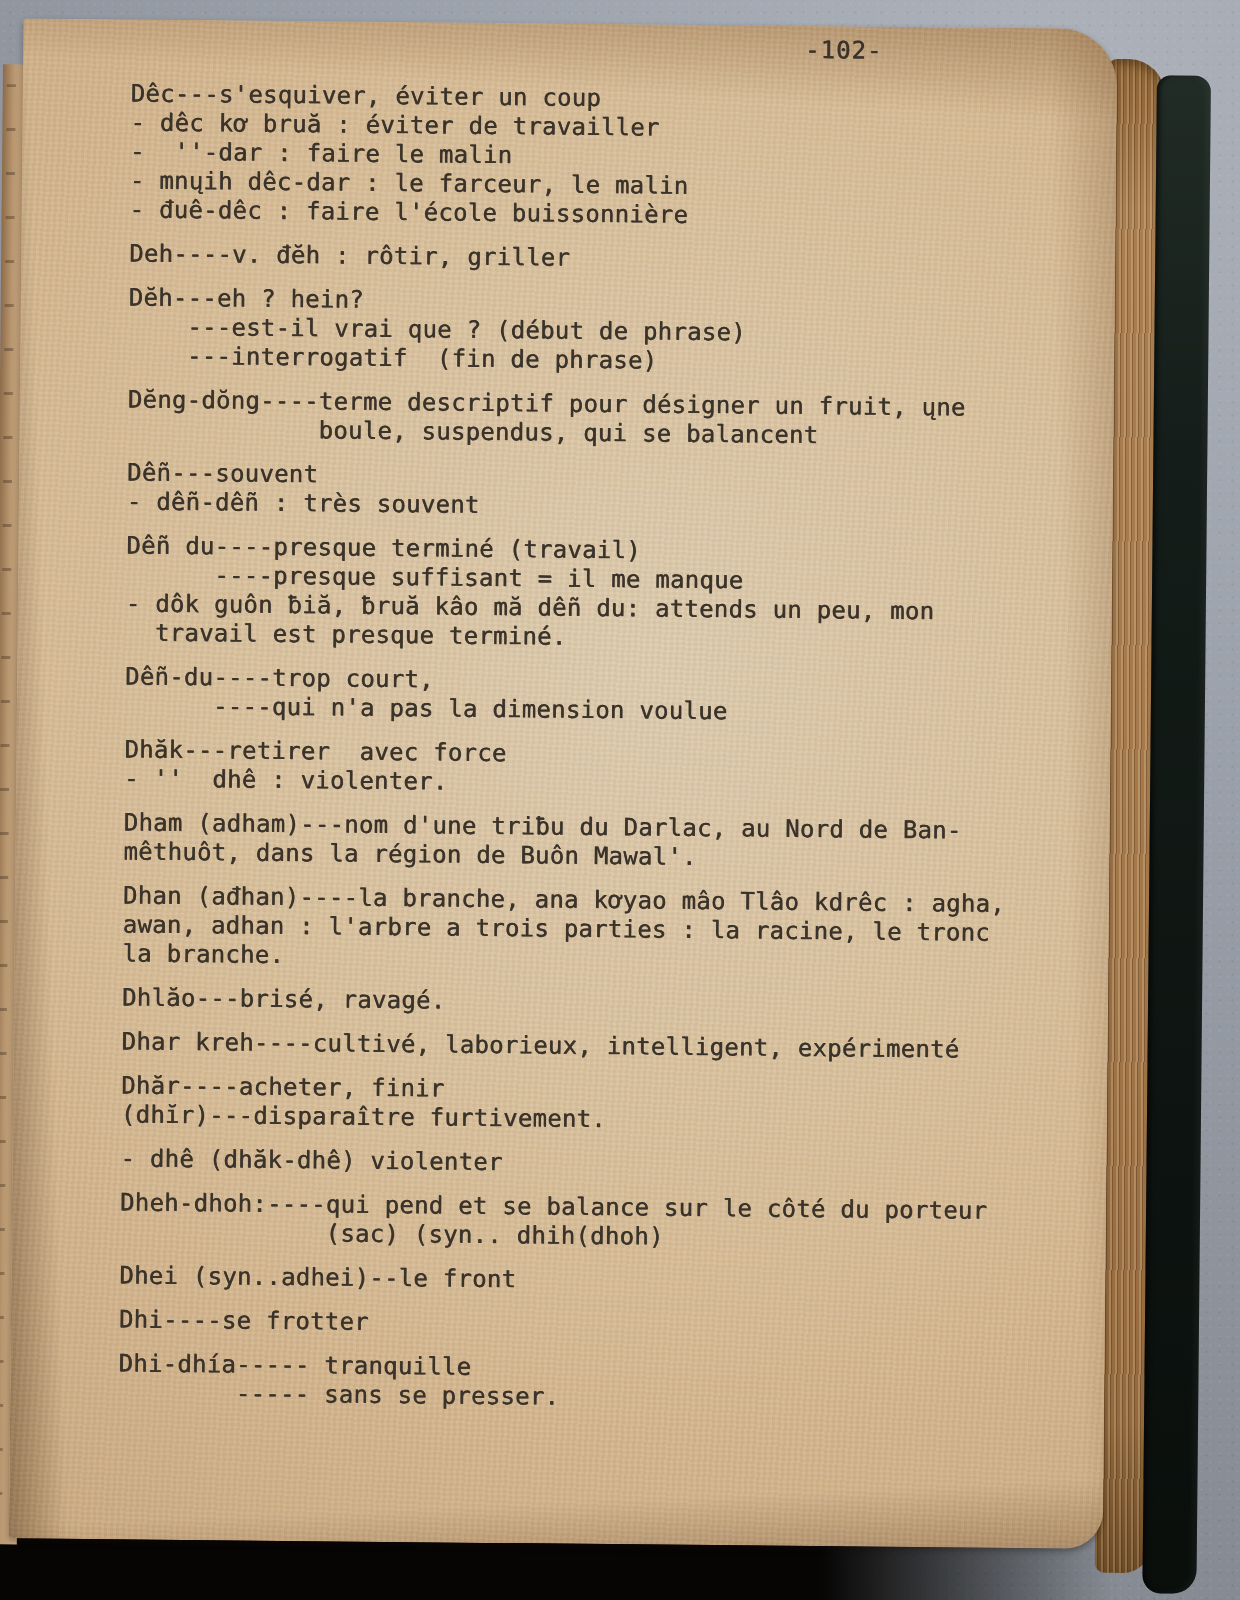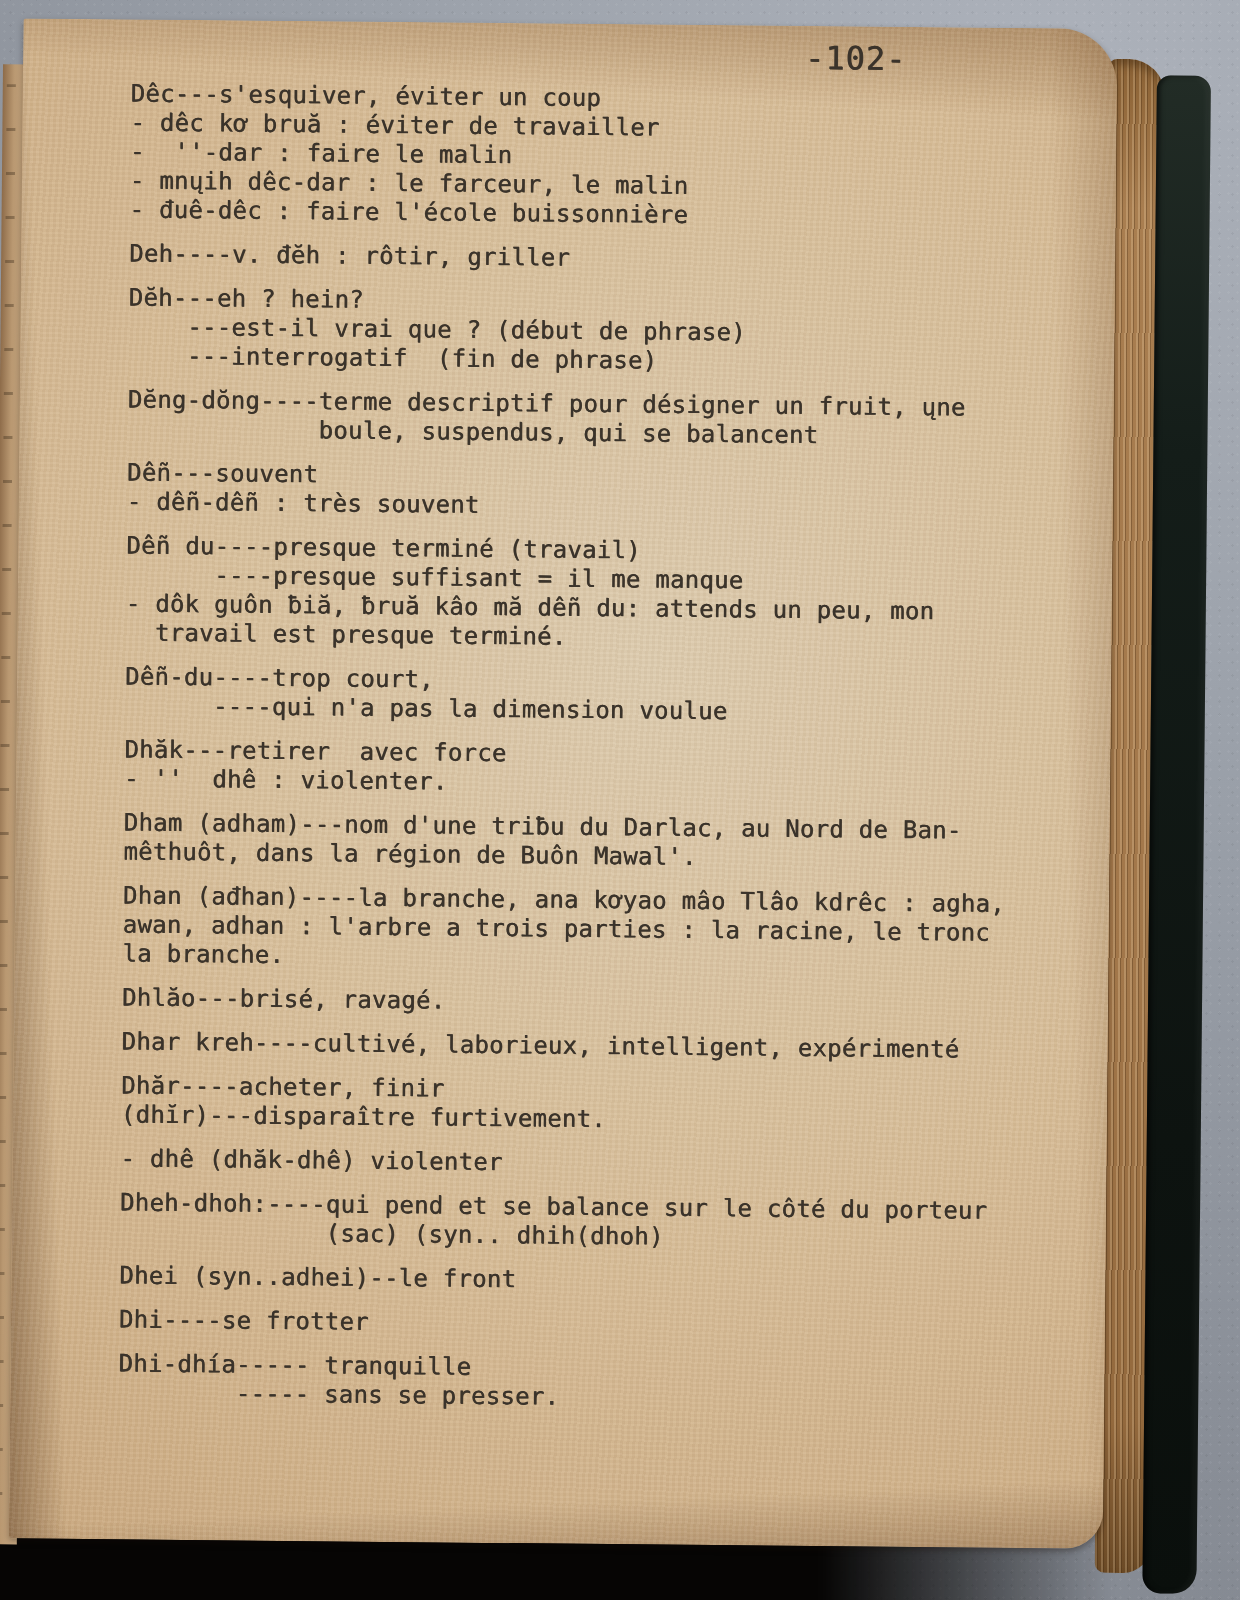--- a/index.html
+++ b/index.html
@@ -62,22 +62,22 @@
     position:absolute;inset:0;border-radius:inherit;pointer-events:none;
     background:
       repeating-linear-gradient(93deg,rgba(120,90,60,.035) 0 3px,rgba(255,255,255,.04) 3px 6px),
       repeating-linear-gradient(2deg,rgba(255,255,255,.03) 0 2px,rgba(100,70,40,.03) 2px 5px);
   }
   .ink{
     color:#3a332b;
     text-shadow:0.4px 0.3px 0.6px rgba(58,48,36,.85), -0.2px 0 0.4px rgba(58,48,36,.45);
   }
   .page-number{
-    position:absolute;left:782px;top:18px;
-    font-size:32px;line-height:29px;letter-spacing:1px;white-space:pre;
+    position:absolute;left:782px;top:10px;
+    font-size:24px;line-height:29px;letter-spacing:1px;white-space:pre;
   }
   .dictionary-text{
     position:absolute;left:108px;top:60px;
     font-size:24px;line-height:29px;letter-spacing:0.25px;white-space:pre;
   }
   .line{height:29px;}
   .line.blank{height:15px;}
 </style>
 </head>
 <body>

